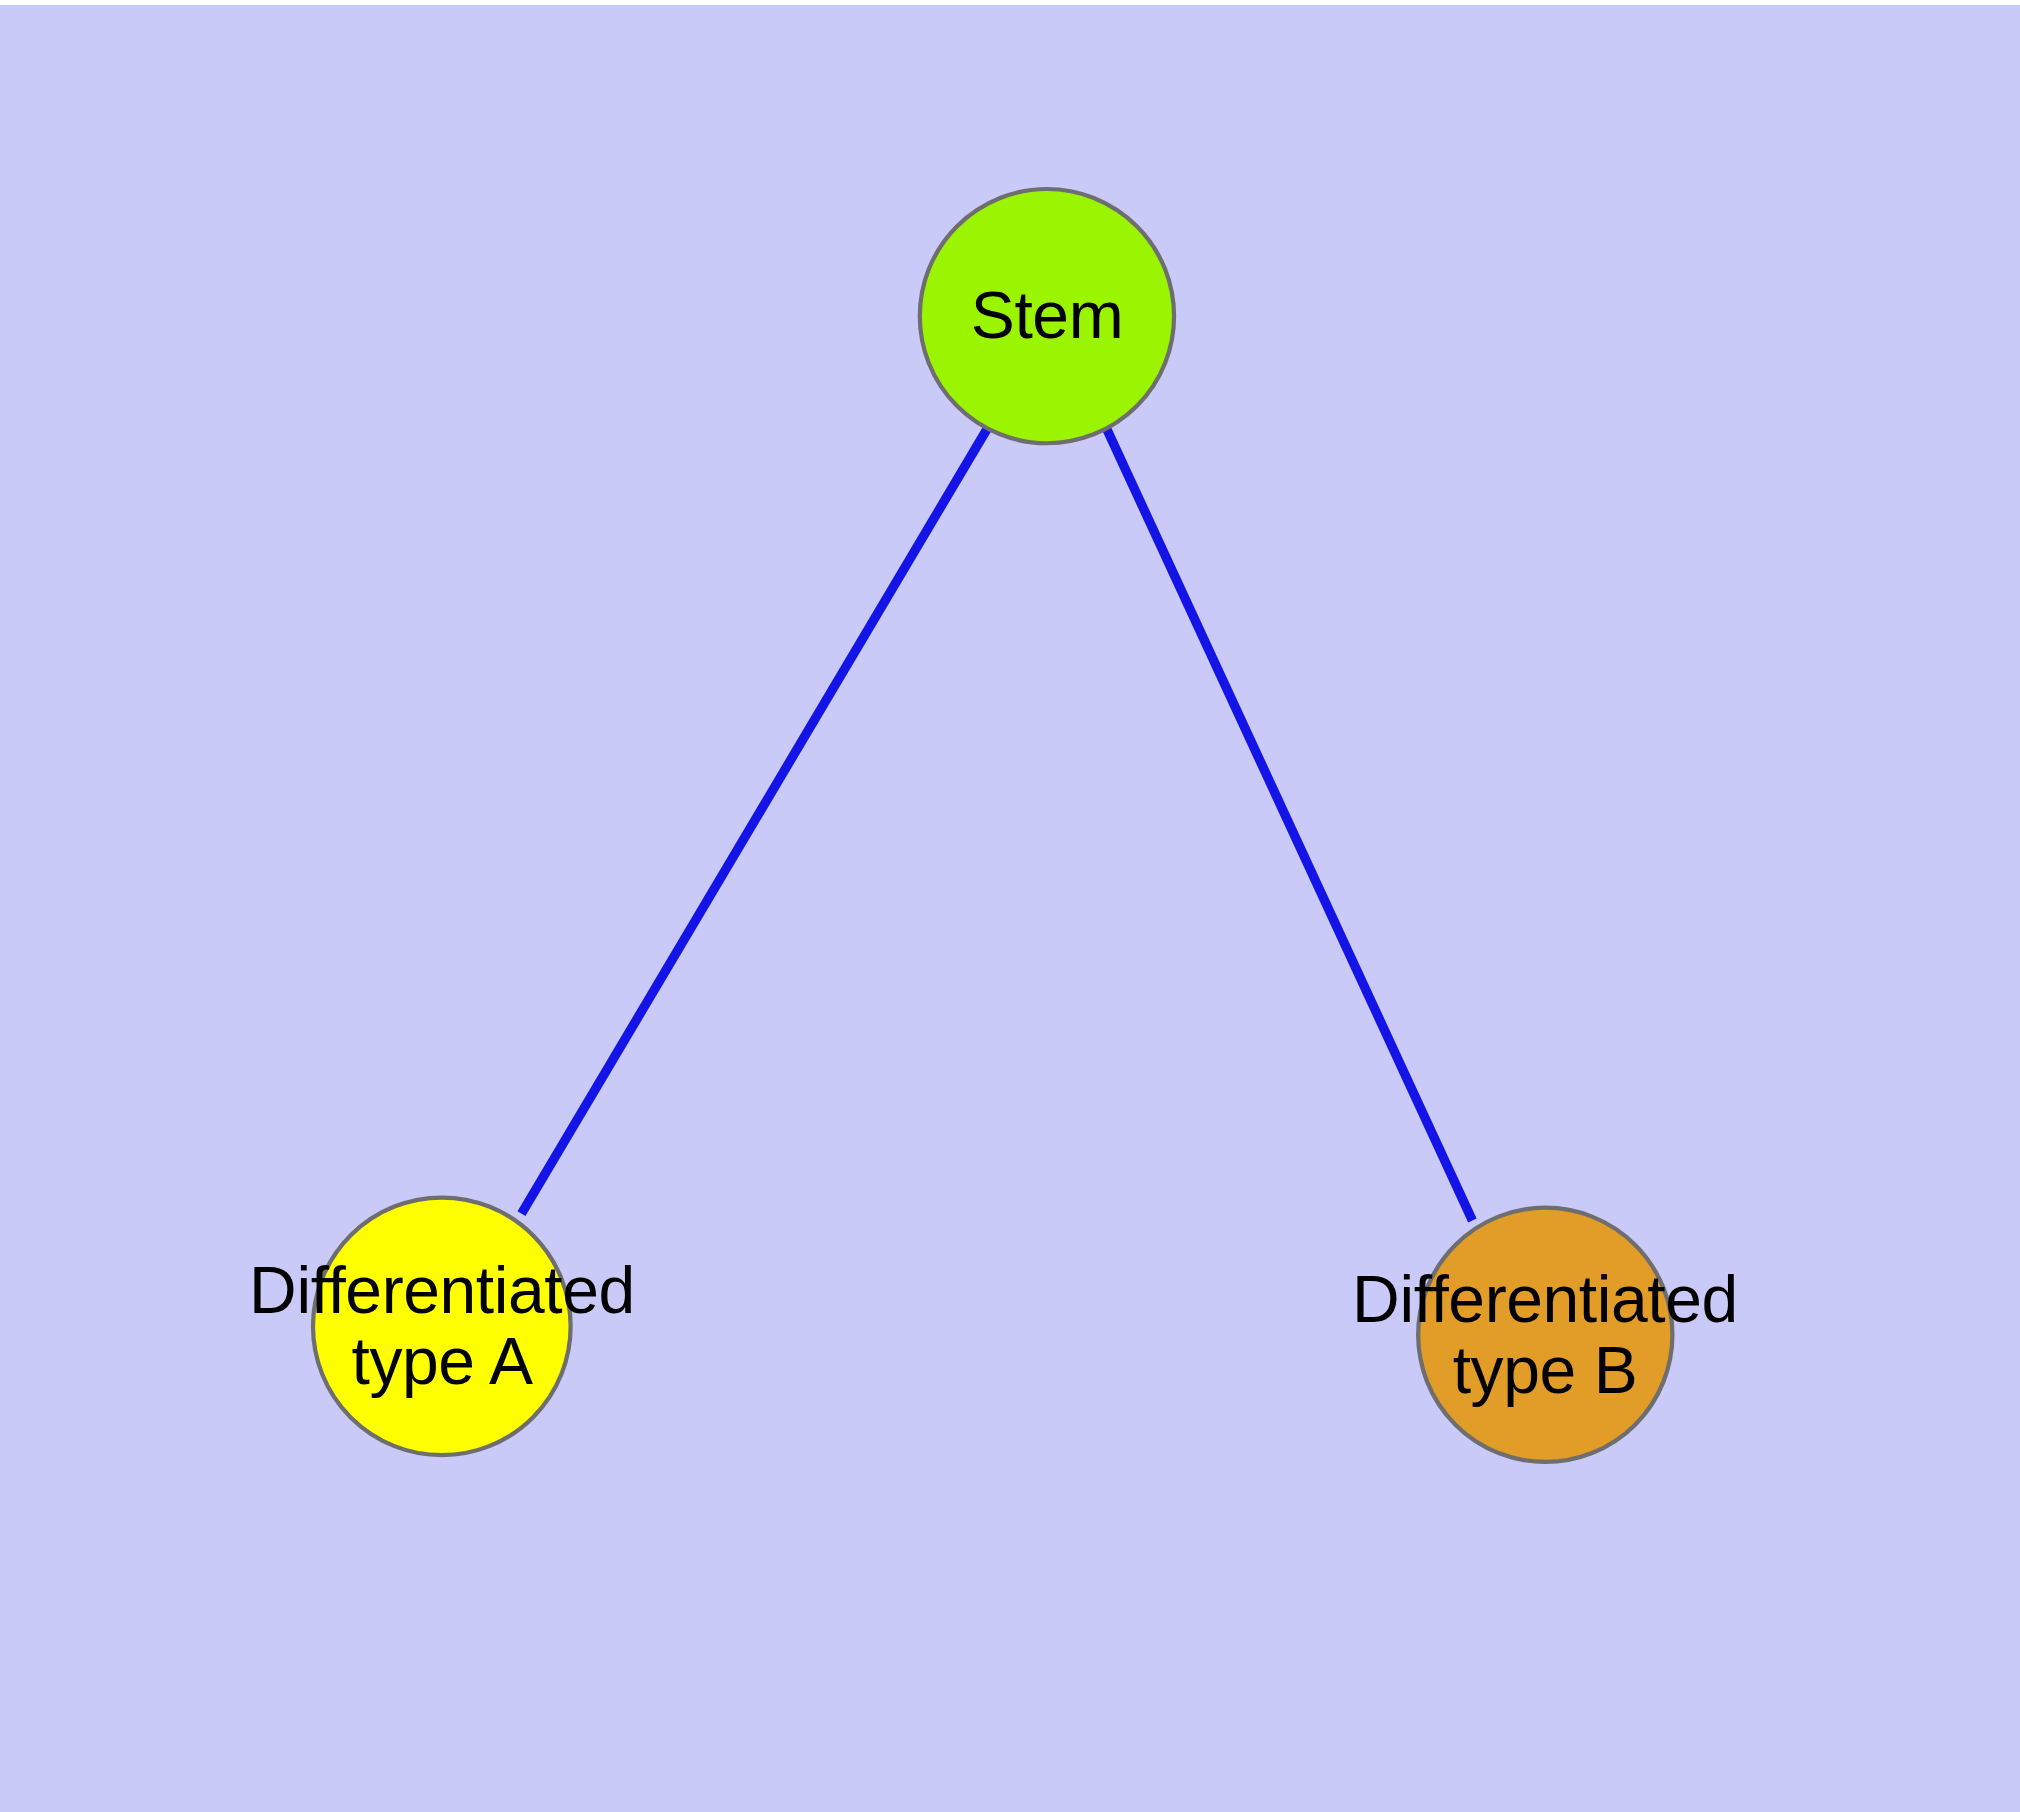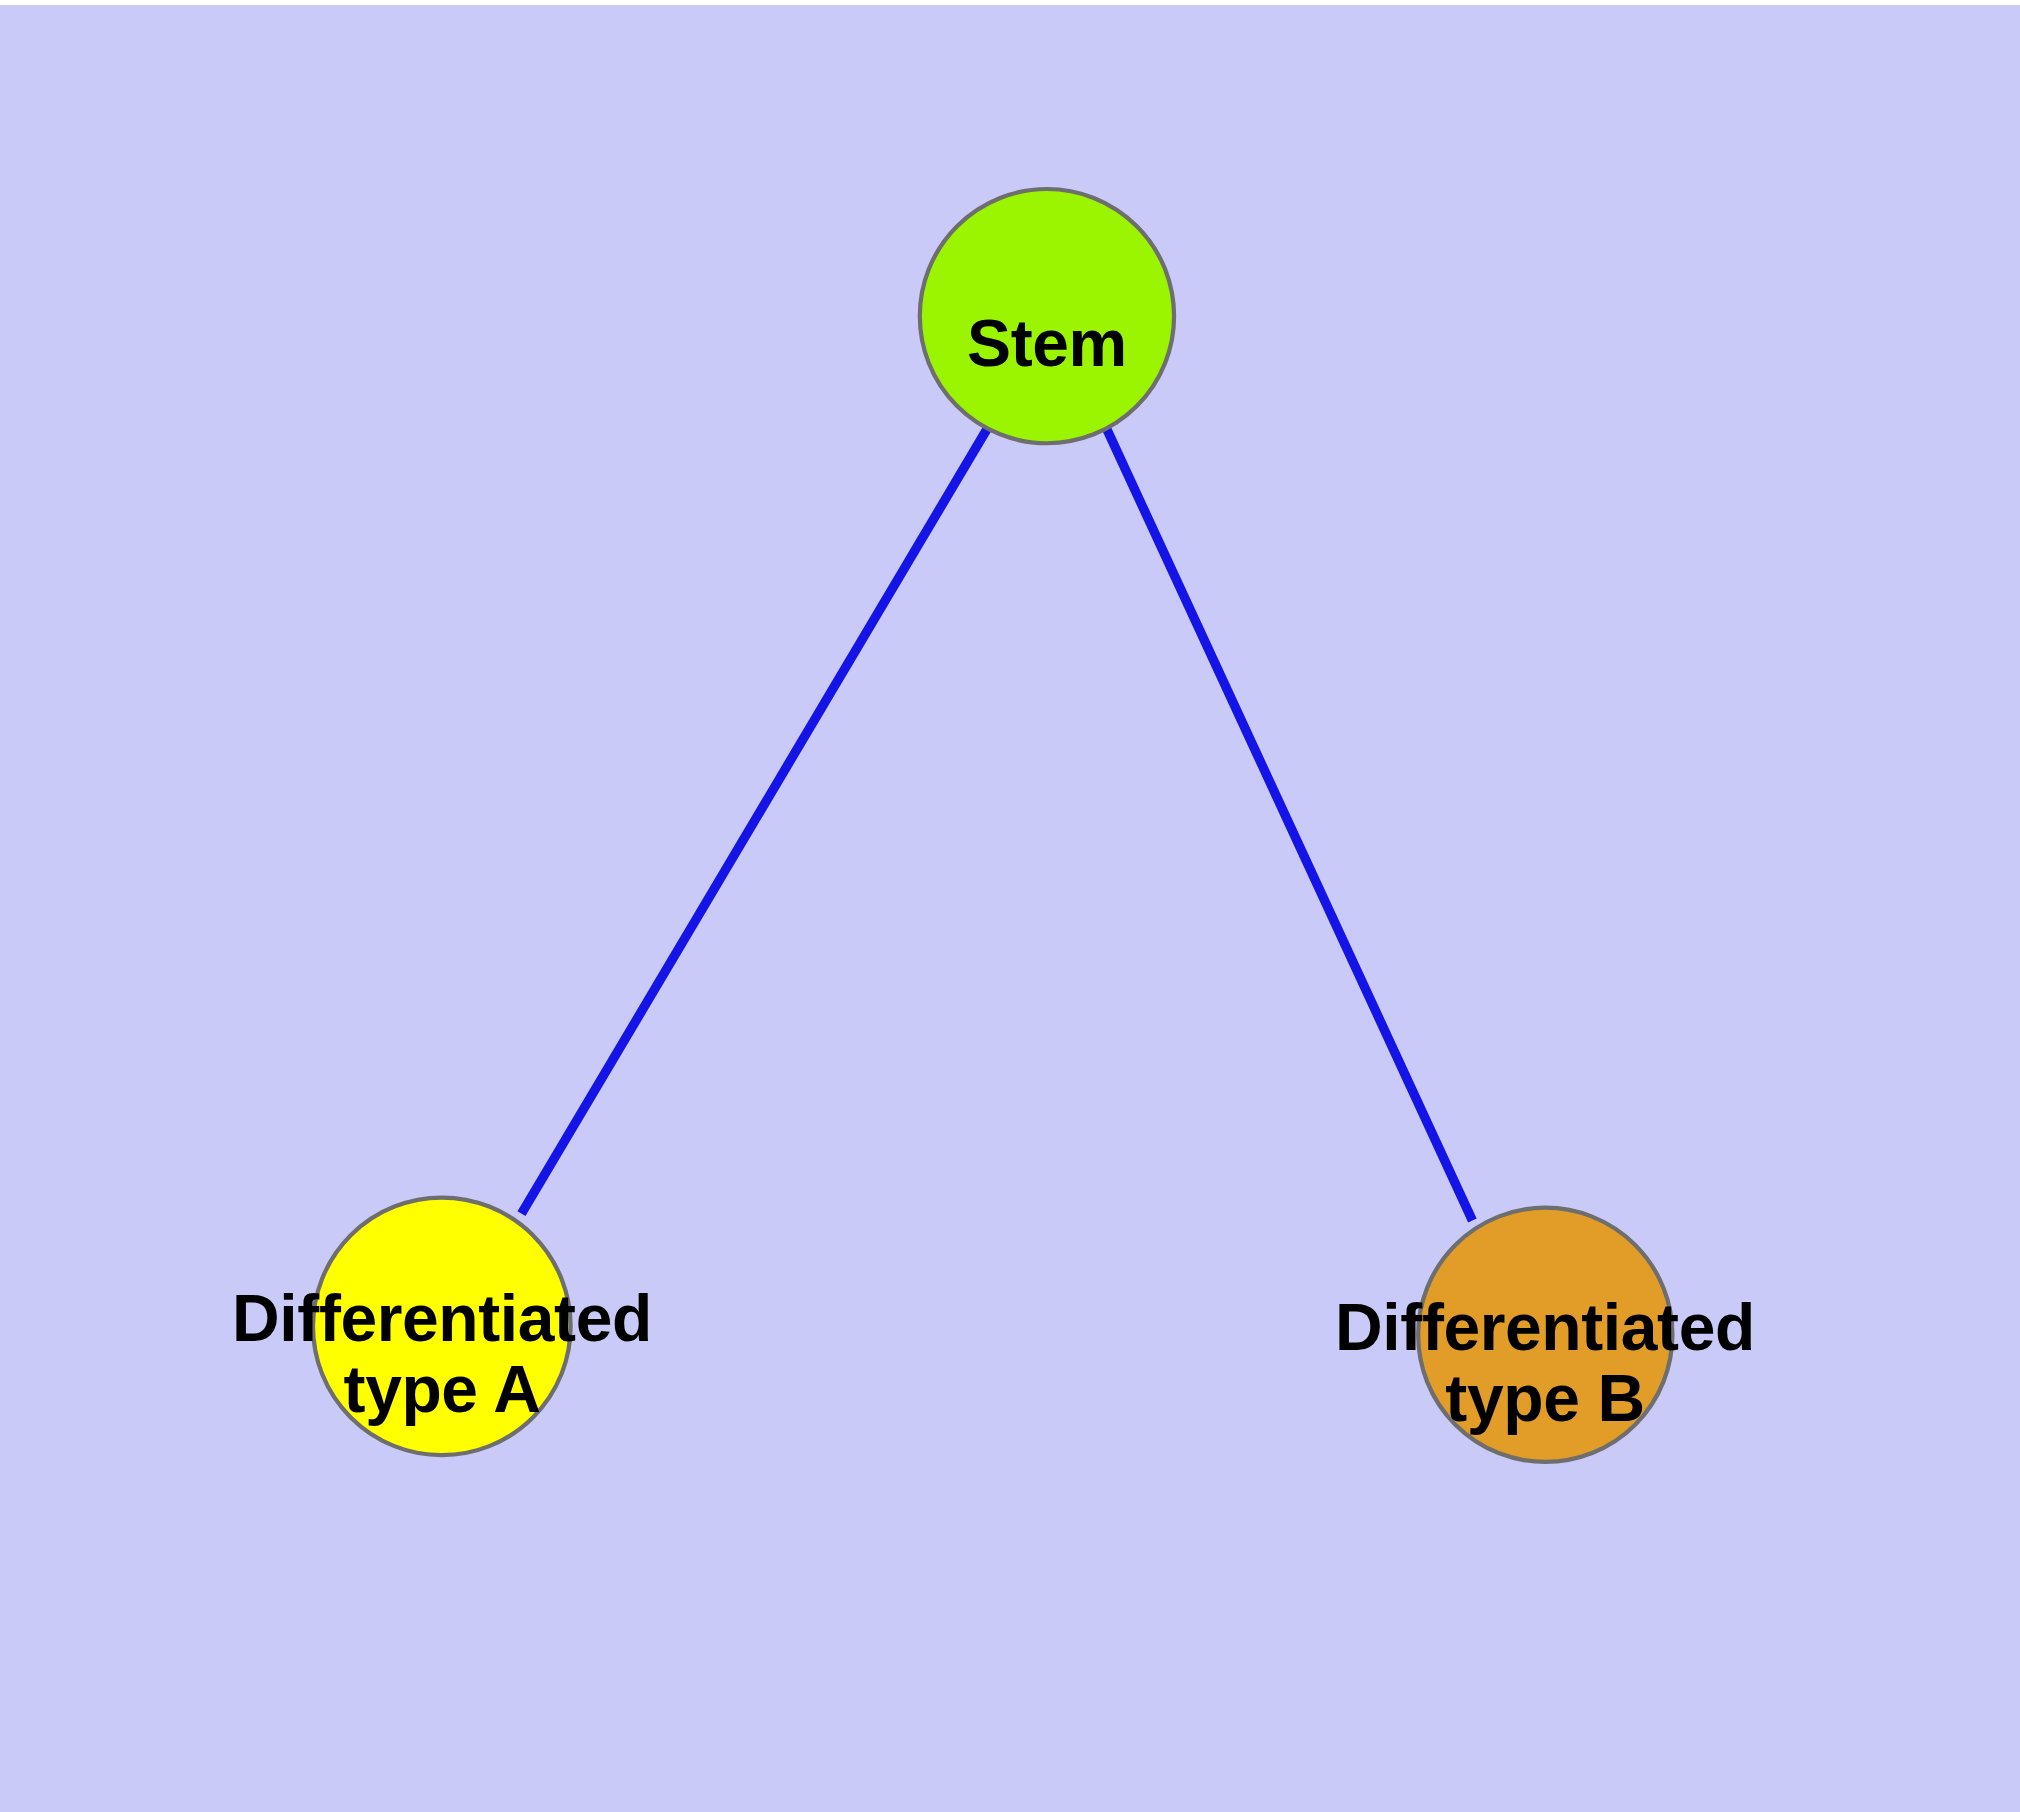--- a/index.html
+++ b/index.html
@@ -26,29 +26,28 @@
   #graph-svg {
     position: absolute;
     left: 0;
     top: 0;
     width: 2021px;
     height: 1812px;
   }
   .node-label {
     position: absolute;
     color: #000000;
-    font-weight: bold;
+    font-weight: normal;
     font-size: 66px;
     line-height: 1.08;
     text-align: center;
     white-space: pre;
     letter-spacing: -0.4px;
     transform: translate(-50%, -50%);
     pointer-events: none;
-    margin-top: 28px;
     -webkit-font-smoothing: antialiased;
   }
 </style>
 </head>
 <body>
 
 <div id="canvas">
 
   <div id="bg-plate"></div>
 

